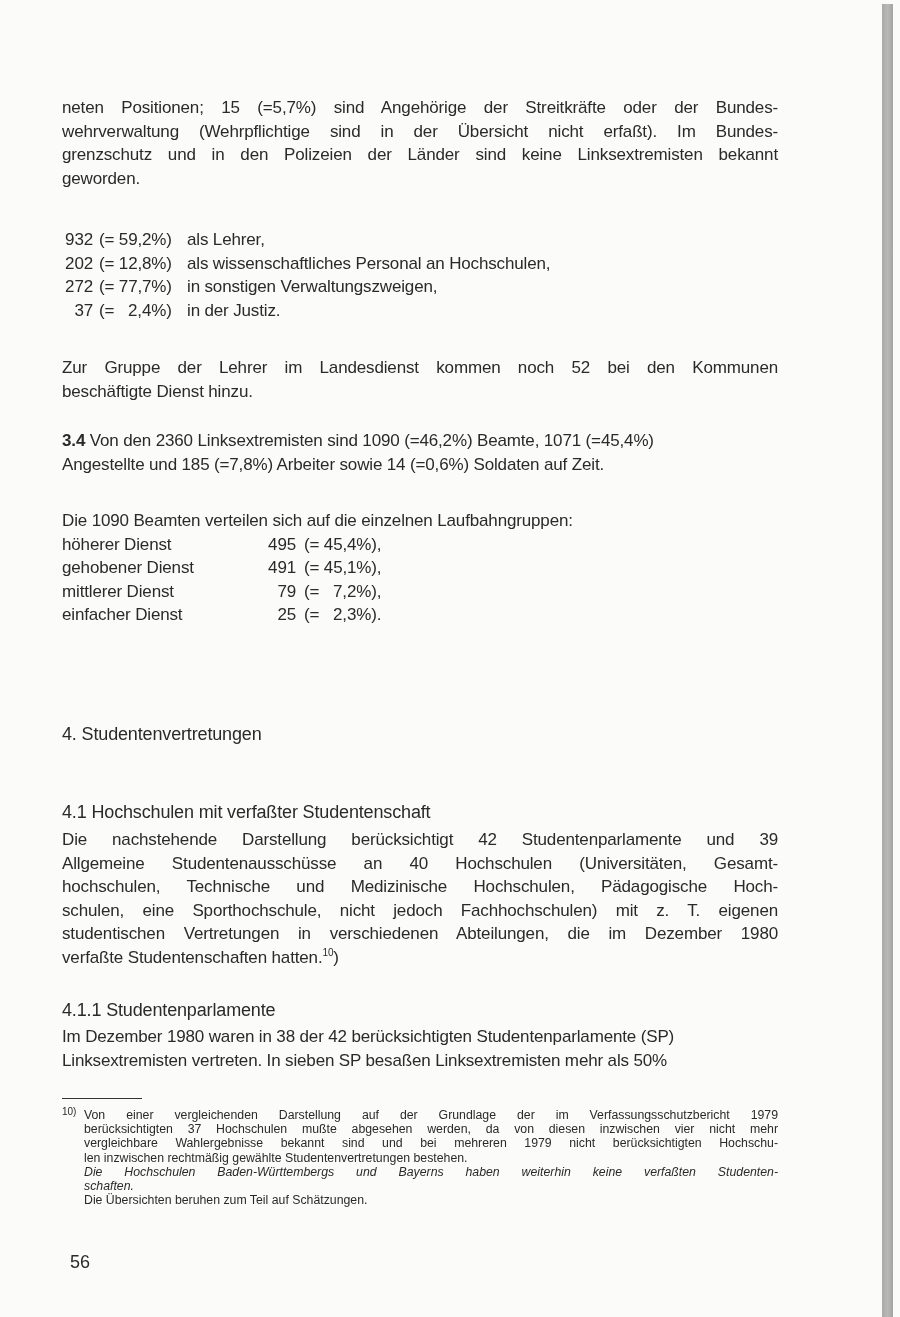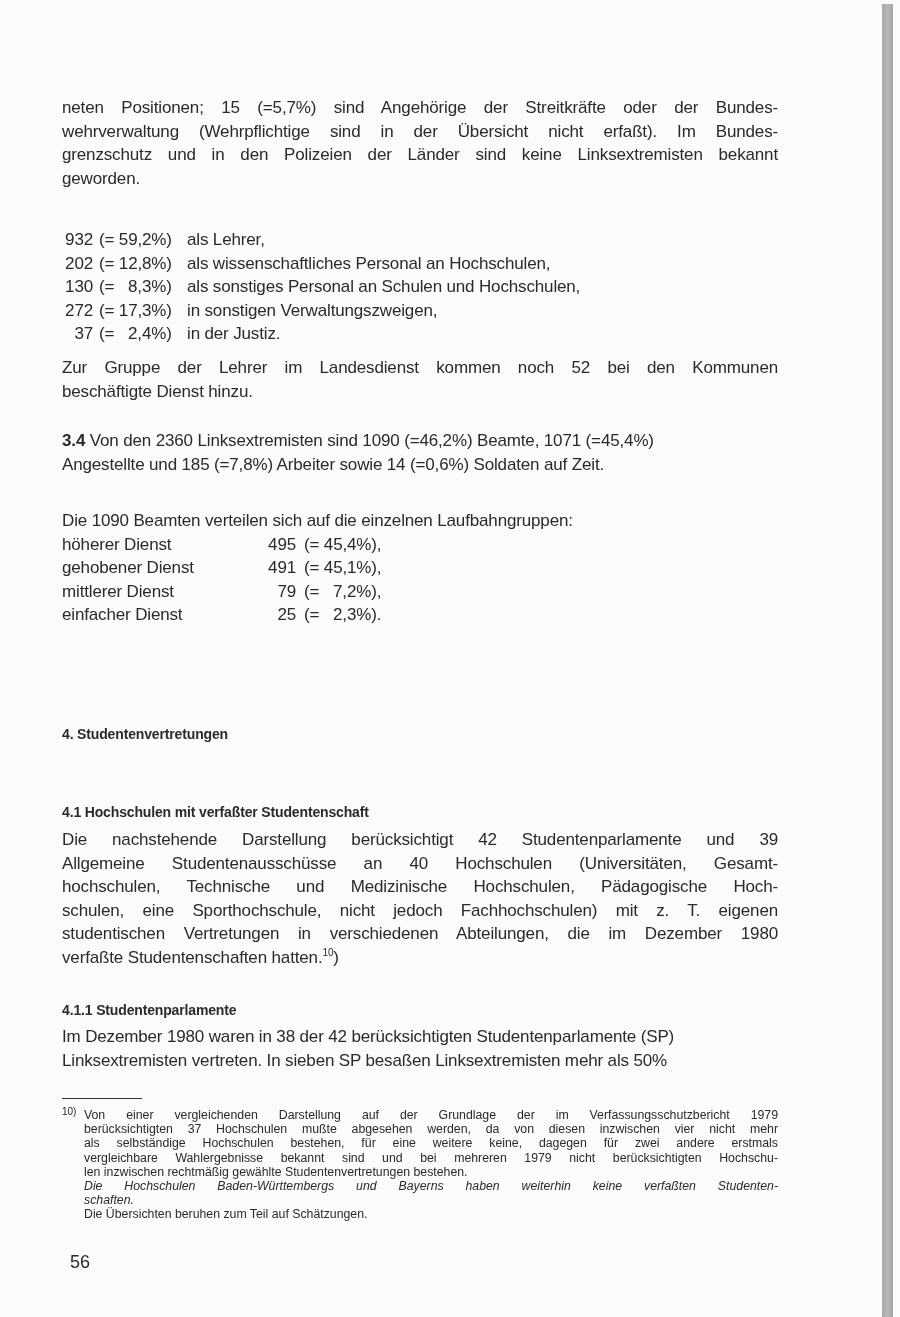--- a/index.html
+++ b/index.html
@@ -12,21 +12,21 @@
   .binding {
     position: absolute; top: 4px; left: 882px; width: 11px; height: 1313px;
     background: linear-gradient(to right, #a9a9a9, #b8b8b8 50%, #a4a4a4);
   }
   .page { position: absolute; left: 62px; top: 0; width: 716px; }
   .blk { position: absolute; left: 0; width: 716px; font-size: 17px; line-height: 23.5px; letter-spacing: -0.15px; }
   .justify { text-align: justify; }
   .justify .line { display: block; text-align: justify; text-align-last: justify; }
   .justify .line.last { text-align-last: left; }
   .bold { font-weight: bold; }
-  .heading { font-weight: bold; font-size: 14px; }
+  .heading { font-weight: normal; font-size: 18px; }
   .row { display: flex; white-space: pre; }
   .c-num { width: 31px; text-align: right; }
   .c-pct { width: 88px; padding-left: 6px; }
   .c-grp { width: 198px; }
   .c-gnum { width: 36px; text-align: right; }
   .c-gpct { padding-left: 8px; }
   sup { font-size: 10px; vertical-align: 7px; line-height: 0; }
   .fn-rule { position: absolute; left: 0; top: 1098px; width: 80px; height: 1px; background: #333; }
   .fn { position: absolute; left: 0; width: 716px; font-size: 12.3px; line-height: 14.2px; }
   .fn .inner { padding-left: 22px; }
@@ -55,27 +55,22 @@
       <span class="c-num">932</span>
       <span class="c-pct">(= 59,2%)</span>
       <span>als Lehrer,</span>
     </div>
     <div class="row">
       <span class="c-num">202</span>
       <span class="c-pct">(= 12,8%)</span>
       <span>als wissenschaftliches Personal an Hochschulen,</span>
     </div>
     <div class="row">
-      <span class="c-num">130</span>
-      <span class="c-pct">(=   8,3%)</span>
-      <span>als sonstiges Personal an Schulen und Hochschulen,</span>
-    </div>
-    <div class="row">
       <span class="c-num">272</span>
-      <span class="c-pct">(= 17,3%)</span>
+      <span class="c-pct">(= 77,7%)</span>
       <span>in sonstigen Verwaltungszweigen,</span>
     </div>
     <div class="row">
       <span class="c-num">37</span>
       <span class="c-pct">(=   2,4%)</span>
       <span>in der Justiz.</span>
     </div>
   </div>
 
   <div class="blk justify" style="top:356px;">
@@ -132,21 +127,20 @@
     <div>Im Dezember 1980 waren in 38 der 42 berücksichtigten Studentenparlamente (SP)</div>
     <div>Linksextremisten vertreten. In sieben SP besaßen Linksextremisten mehr als 50%</div>
   </div>
 
   <div class="fn-rule"></div>
   <div class="fn" style="top:1108px;">
     <span class="mark">10)</span>
     <div class="inner">
       <span class="line">Von einer vergleichenden Darstellung auf der Grundlage der im Verfassungsschutzbericht 1979</span>
       <span class="line">berücksichtigten 37 Hochschulen mußte abgesehen werden, da von diesen inzwischen vier nicht mehr</span>
-      <span class="line">als selbständige Hochschulen bestehen, für eine weitere keine, dagegen für zwei andere erstmals</span>
       <span class="line">vergleichbare Wahlergebnisse bekannt sind und bei mehreren 1979 nicht berücksichtigten Hochschu-</span>
       <span class="line last">len inzwischen rechtmäßig gewählte Studentenvertretungen bestehen.</span>
       <span class="line italic">Die Hochschulen Baden-Württembergs und Bayerns haben weiterhin keine verfaßten Studenten-</span>
       <span class="line last italic">schaften.</span>
       <span class="line last">Die Übersichten beruhen zum Teil auf Schätzungen.</span>
     </div>
   </div>
 
   <div class="pageno">56</div>
 </div>

